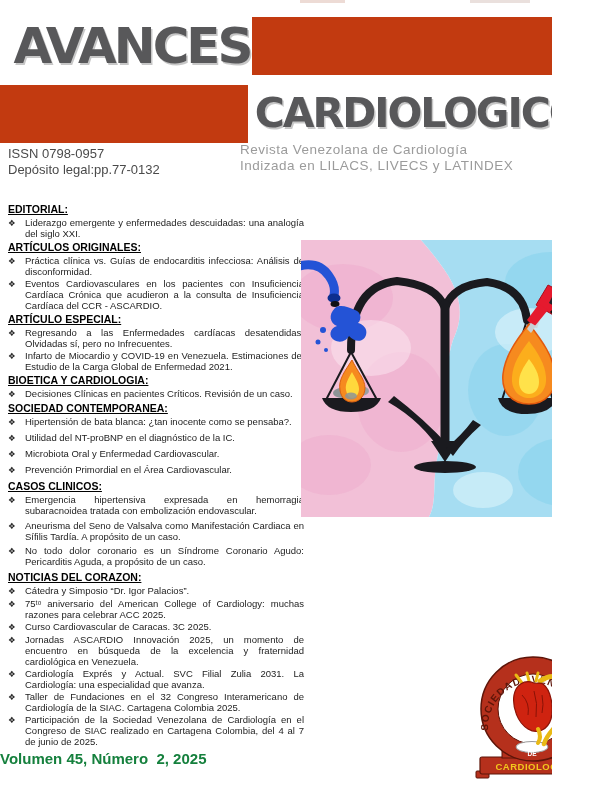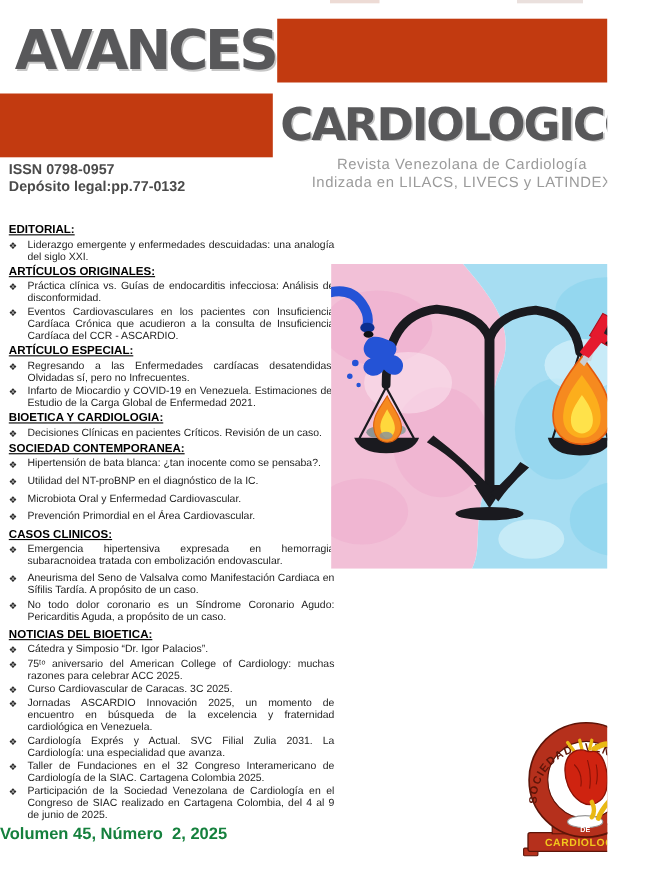--- a/index.html
+++ b/index.html
@@ -7,22 +7,22 @@
         font-family:"Liberation Sans",sans-serif;}
 
   
   .bar{position:absolute;background:var(--accent,#c23a10);}
   .bar1{left:252px;top:17px;width:348px;height:58px;}
   .bar2{left:0;top:85px;width:248px;height:58px;}
   .mast-title{position:absolute;font-family:"DejaVu Sans",sans-serif;font-weight:bold;
         color:#58585a;text-align:center;text-shadow:1.5px 1.5px 0 rgba(0,0,0,.22);}
   .t1{left:10px;top:17px;width:244px;height:58px;line-height:58px;font-size:50px;letter-spacing:-3px;}
   .t2{left:244px;top:85px;width:356px;height:57px;line-height:57px;font-size:41px;letter-spacing:-2px;margin-left:10px;}
-  .issn{position:absolute;left:8px;top:146px;font-size:13px;font-weight:bold;color:#4a4a4a;line-height:16px;}
-  .subtitle{position:absolute;left:240px;top:142px;width:360px;text-align:center;
+  .issn{position:absolute;left:8px;top:146px;font-size:13px;font-weight:normal;color:#4a4a4a;line-height:16px;}
+  .subtitle{position:absolute;left:240px;top:142px;width:360px;
         color:#9b9b9b;font-size:13.5px;line-height:16px;letter-spacing:.5px;}
   .artifact{position:absolute;top:0;height:3px;opacity:.5;}
 
   
   .toc{position:absolute;left:8px;top:201px;width:296px;color:#1c1c1c;}
   .toc-heading{font-size:10.5px;line-height:13px;font-weight:bold;color:#000;
         text-decoration:underline;margin:2px 0 1px 0;}
   .toc-item{display:flex;margin-bottom:1px;}
   .toc-section:nth-child(5) .toc-item{margin-bottom:4px;}
   .toc-section:nth-child(6) .toc-item{margin-bottom:3.5px;}
@@ -128,21 +128,21 @@
         <div class="toc-item">
           <span class="bullet">❖</span>
           <span class="itext">Aneurisma del Seno de Valsalva como Manifestación Cardiaca en Sífilis Tardía. A propósito de un caso.</span>
         </div>
         <div class="toc-item">
           <span class="bullet">❖</span>
           <span class="itext">No todo dolor coronario es un Síndrome Coronario Agudo: Pericarditis Aguda, a propósito de un caso.</span>
         </div>
       </div>
       <div class="toc-section">
-        <div class="toc-heading">NOTICIAS DEL BIOETICA:</div>
+        <div class="toc-heading">NOTICIAS DEL CORAZON:</div>
         <div class="toc-item">
           <span class="bullet">❖</span>
           <span class="itext">Cátedra y Simposio “Dr. Igor Palacios”.</span>
         </div>
         <div class="toc-item">
           <span class="bullet">❖</span>
           <span class="itext">75ᵗᵒ aniversario del American College of Cardiology: muchas razones para celebrar ACC 2025.</span>
         </div>
         <div class="toc-item">
           <span class="bullet">❖</span>
@@ -155,21 +155,21 @@
         <div class="toc-item">
           <span class="bullet">❖</span>
           <span class="itext">Cardiología Exprés y Actual. SVC Filial Zulia 2031.  La Cardiología: una especialidad que avanza.</span>
         </div>
         <div class="toc-item">
           <span class="bullet">❖</span>
           <span class="itext">Taller de Fundaciones en el 32 Congreso Interamericano de Cardiología de la SIAC. Cartagena Colombia 2025.</span>
         </div>
         <div class="toc-item">
           <span class="bullet">❖</span>
-          <span class="itext">Participación de la Sociedad Venezolana de Cardiología en el Congreso de SIAC realizado en Cartagena Colombia, del 4 al 9 de junio de 2025.</span>
+          <span class="itext">Participación de la Sociedad Venezolana de Cardiología en el Congreso de SIAC realizado en Cartagena Colombia, del 4 al 7 de junio de 2025.</span>
         </div>
       </div>
     </div>
 
   <div class="art">
     <svg viewBox="0 0 299 277">
 
       <rect width="299" height="277" fill="#fdfdfd"></rect>
       <path d="M0,0 H120 C150,35 170,62 152,100 C140,136 152,170 138,210 C130,242 137,260 128,277 H0 Z" fill="#f2c0d7"></path>
       <path d="M120,0 H299 V277 H128 C137,260 130,242 138,210 C152,170 140,136 152,100 C170,62 150,35 120,0 Z" fill="#a6ddf2"></path>

